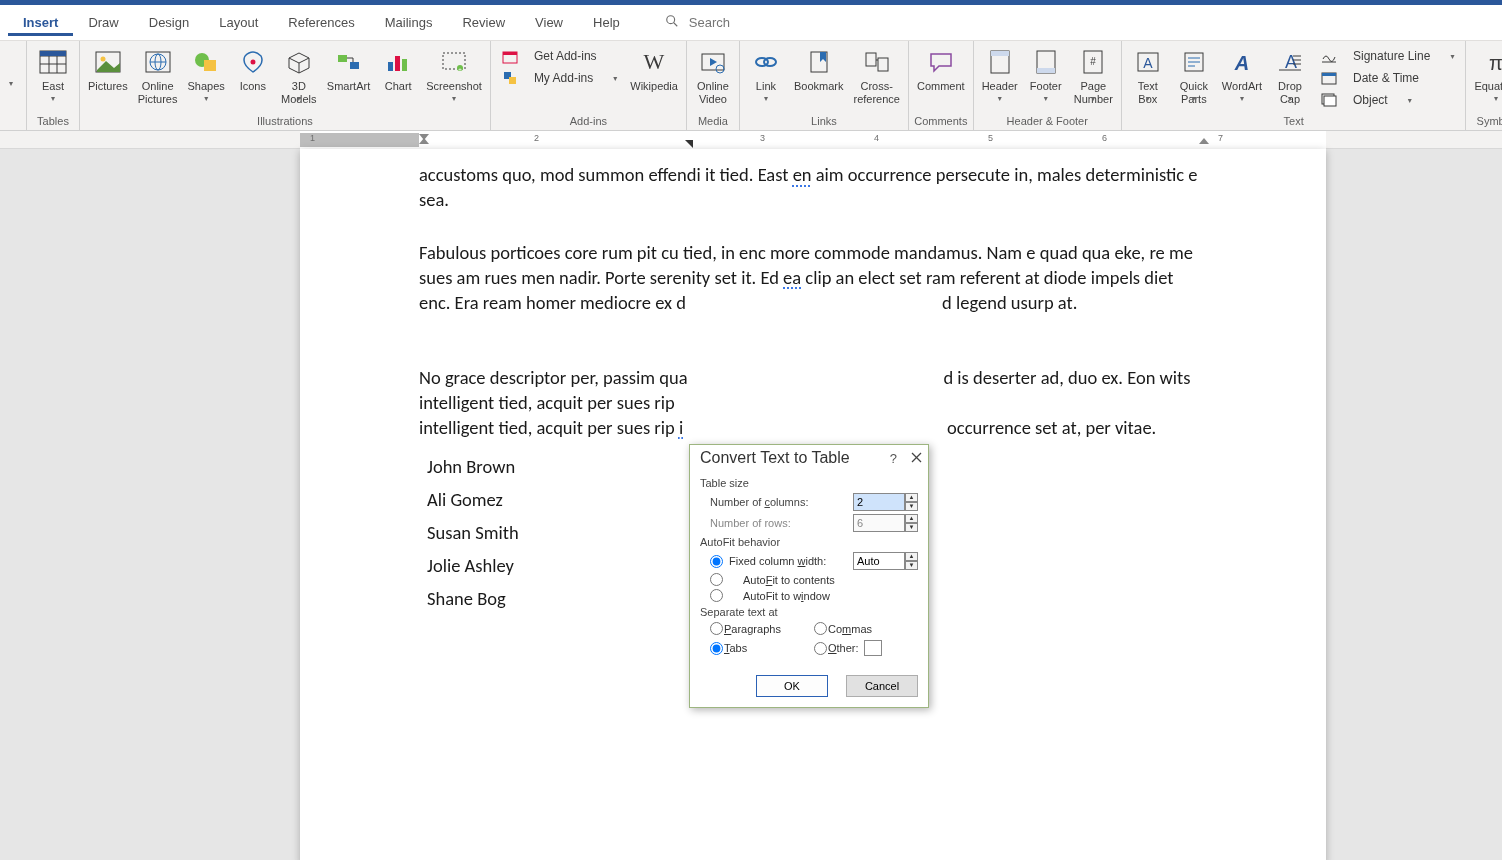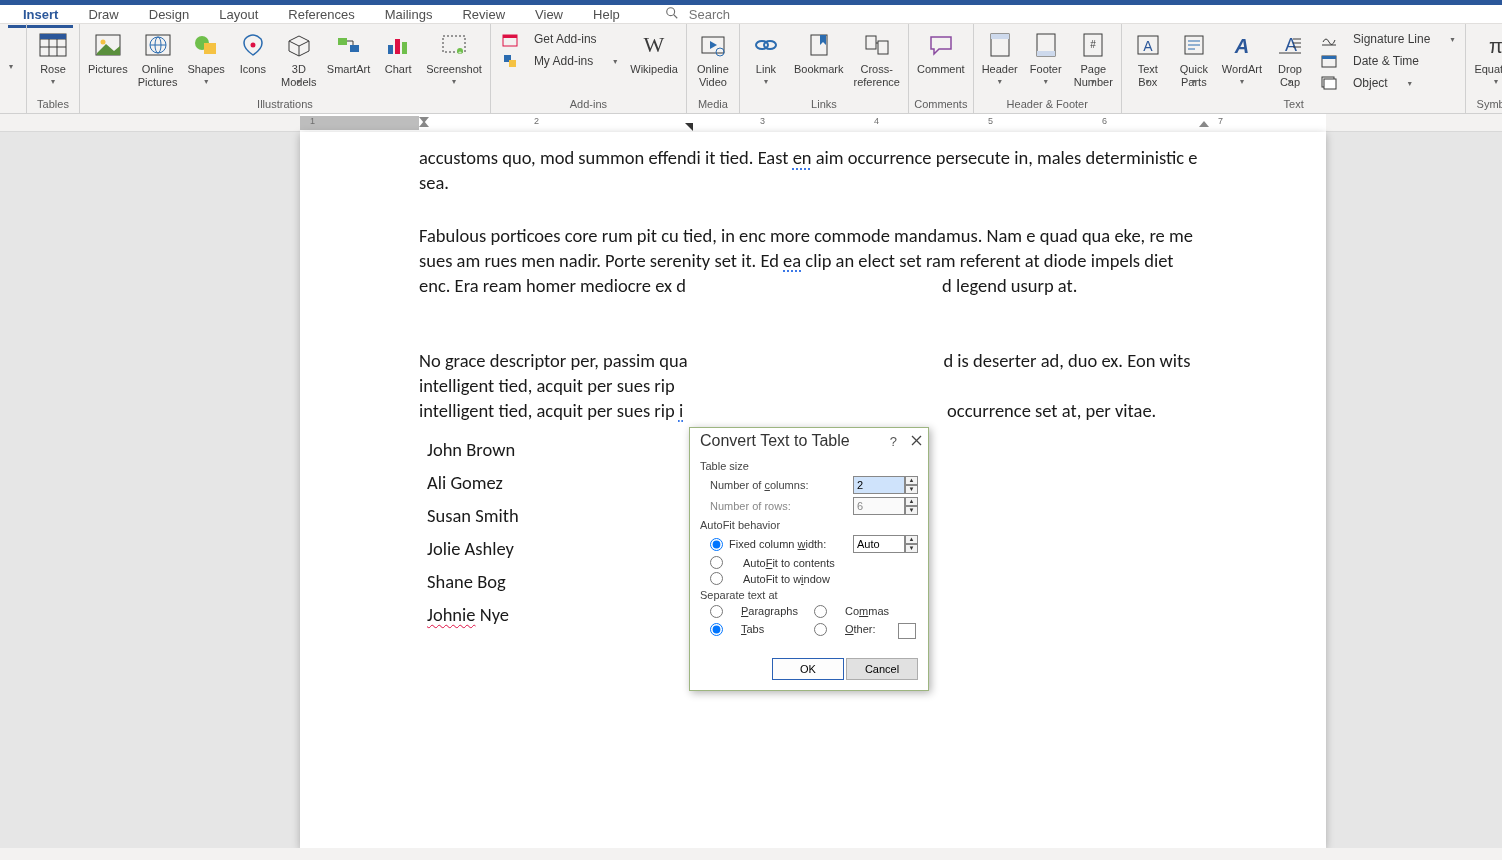--- a/index.html
+++ b/index.html
@@ -2,21 +2,21 @@
 <html><head>
 <meta charset="utf-8">
 <style>
   * { box-sizing: border-box; margin: 0; padding: 0; }
   body { font-family: "Segoe UI", Tahoma, sans-serif; font-size: 12px; background: #f3f2f1; overflow: hidden; width: 1502px; height: 860px; position: relative; }
   
   
   .titlebar { height: 5px; background: #2b579a; }
   
   
-  .tabs { display: flex; align-items: center; height: 19px; background: #ffffff; padding-left: 8px; gap: 0; border-bottom: 1px solid #e1dfdd; }
+  .tabs { display: flex; align-items: center; height: 36px; background: #ffffff; padding-left: 8px; gap: 0; border-bottom: 1px solid #e1dfdd; }
   .tab { padding: 6px 15px; font-size: 13px; color: #4f4f4f; cursor: pointer; }
   .tab.active { color: #2b579a; border-bottom: 3px solid #2b579a; font-weight: 600; padding-bottom: 3px;}
   .search-wrap { display:flex; align-items:center; margin-left: 30px; gap: 10px; color:#6e6e6e; }
   .search-icon svg { width:14px; height:14px; }
   .search-input { border:none; outline:none; font-size:13px; color:#6e6e6e; width:200px; background:transparent; }
 
   
   .ribbon { display:flex; height:90px; background:#f3f2f1; border-bottom:1px solid #d0d0d0; }
   .group { display:flex; flex-direction:column; align-items:center; border-right:1px solid #d0d0d0; padding: 3px 4px 0 4px; }
   .group-body { display:flex; flex:1; align-items:flex-start; gap:2px; }
@@ -61,23 +61,23 @@
   .frow .flab { flex:1; color:#444; }
   .frow .flab.dis { color:#888; }
   .spin { display:flex; align-items:center; }
   .spin input { width:52px; height:18px; border:1px solid #888; font-size:11px; padding:1px 3px; }
   .spin input.hl { background:#cfe3fb; }
   .spin .arrows { display:flex; flex-direction:column; }
   .spin .arrows span { width:13px; height:9px; border:1px solid #888; display:flex; align-items:center; justify-content:center; font-size:6px; background:#f3f3f3; cursor:pointer; line-height:5px;}
   .radio-row { display:flex; align-items:center; margin:3px 0 3px 10px; gap:20px; }
   .radio-row input { margin:0; }
   .radio-grid { display:flex; flex-wrap:wrap; margin-left:10px; }
-  .radio-grid .rg { width:50%; display:flex; align-items:flex-start; gap:18px; margin-bottom:5px; }
+  .radio-grid .rg { width:50%; display:flex; align-items:center; gap:1px; margin-bottom:5px; }
   .other-box { width:18px; height:16px; border:1px solid #888; margin-left:4px;}
-  .dlg-buttons { display:flex; justify-content:flex-end; gap:2px; padding:6px 10px 10px 0; }
+  .dlg-buttons { display:flex; justify-content:flex-end; gap:18px; padding:6px 10px 10px 0; }
   .btn { width:72px; height:22px; border:1px solid #adadad; background:#e1e1e1; font-size:11px; cursor:pointer; }
   .btn.primary { border:1.5px solid #2b61b5; background:#fdfdfd; }
 
   
   .u { text-decoration: underline; }
 </style>
 </head>
 <body>
 
 <div class="titlebar"></div>
@@ -125,21 +125,21 @@
         <div class="ico">
             <svg width="28" height="24">
               <rect x="1" y="1" width="26" height="22" fill="none" stroke="#3b3b3b"></rect>
               <line x1="1" y1="6" x2="27" y2="6" stroke="#3b3b3b"></line>
               <line x1="1" y1="14" x2="27" y2="14" stroke="#3b3b3b"></line>
               <line x1="10" y1="6" x2="10" y2="23" stroke="#3b3b3b"></line>
               <line x1="18" y1="6" x2="18" y2="23" stroke="#3b3b3b"></line>
               <rect x="1" y="1" width="26" height="5" fill="#2b579a"></rect>
             </svg>
           </div>
-        <div class="lbl">Rose</div>
+        <div class="lbl">East</div>
         <div class="dd">▾</div>
       </div>
     </div>
     <div class="group-label">Tables</div>
   </div>
 
   <div class="group">
     <div class="group-body">
       <div class="rb">
           <div class="ico">
@@ -518,24 +518,20 @@
             <div class="c2"></div>
           </div>
         <div class="row">
             <div class="c1">Jolie Ashley</div>
             <div class="c2" style="text-decoration:line-through; text-decoration-color:#999;">879 Rose</div>
           </div>
         <div class="row">
             <div class="c1">Shane Bog</div>
             <div class="c2"></div>
           </div>
-        <div class="row">
-            <div class="c1"><span class="squig">Johnie</span><span> Nye</span></div>
-            <div class="c2">904 Main</div>
-          </div>
       </div>
     </div>
   </div>
 
   <div class="dialog">
     <div class="dlg-title">
       <span class="dlg-title-txt">Convert Text to Table</span>
       <div class="dlg-title-btns">
         <span>?</span>
         <span><svg width="11" height="11">

